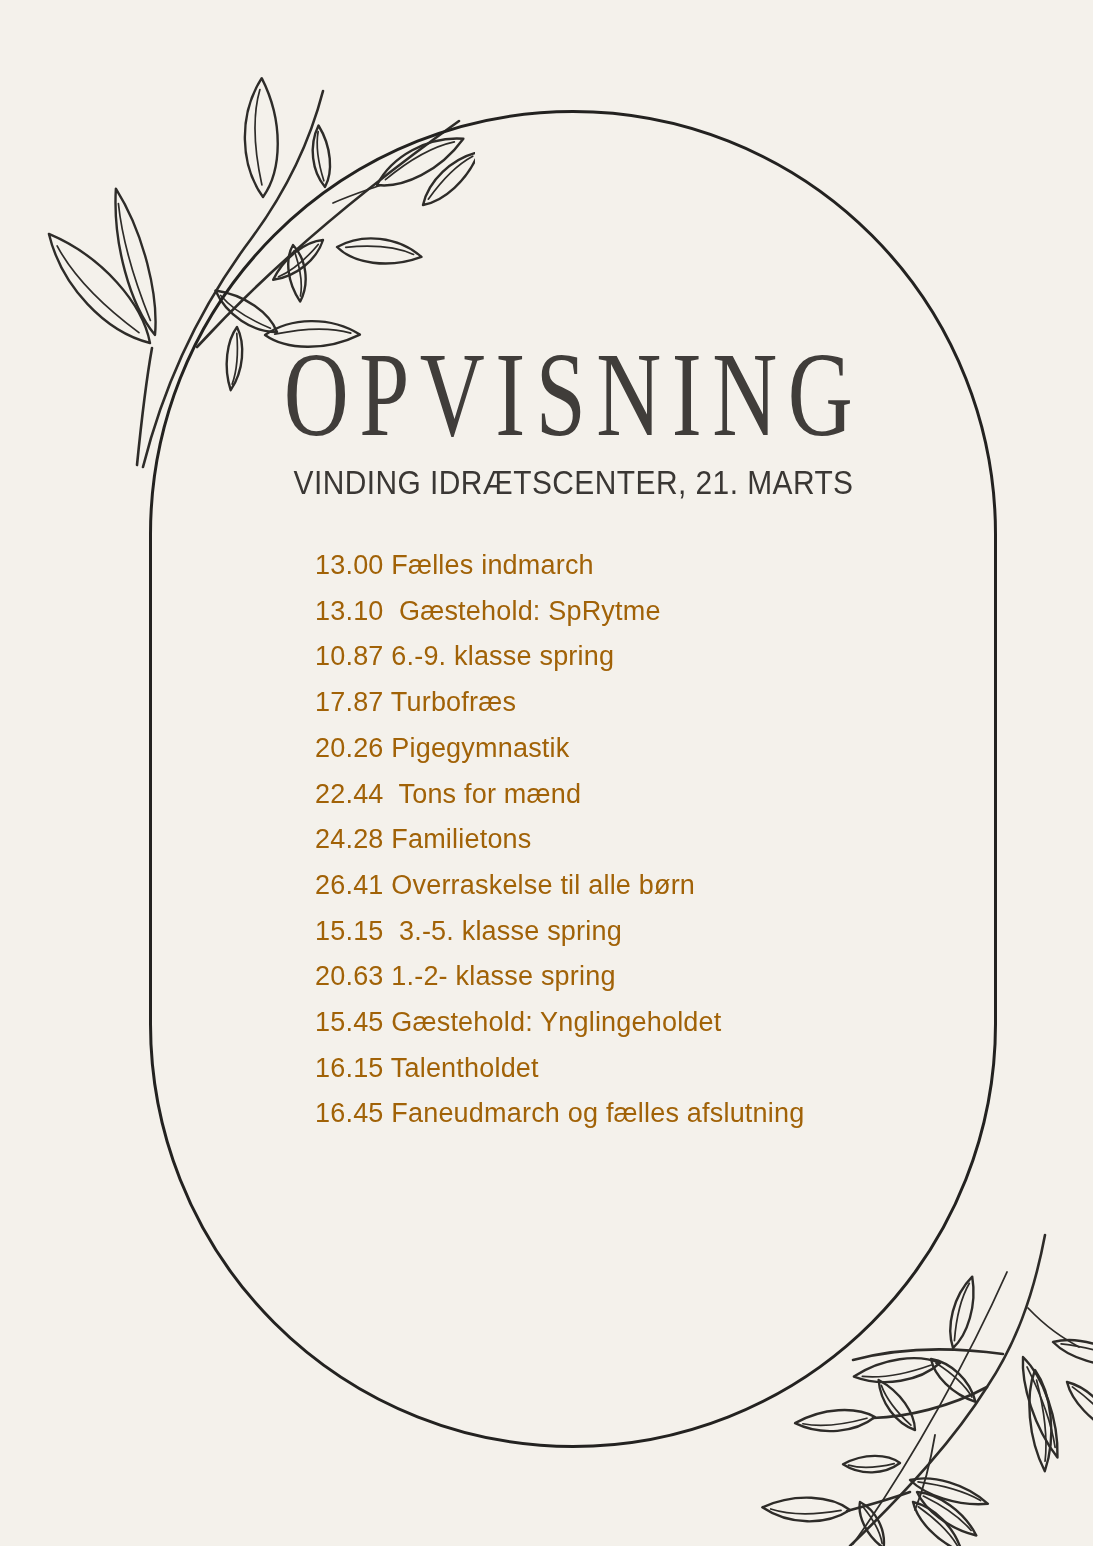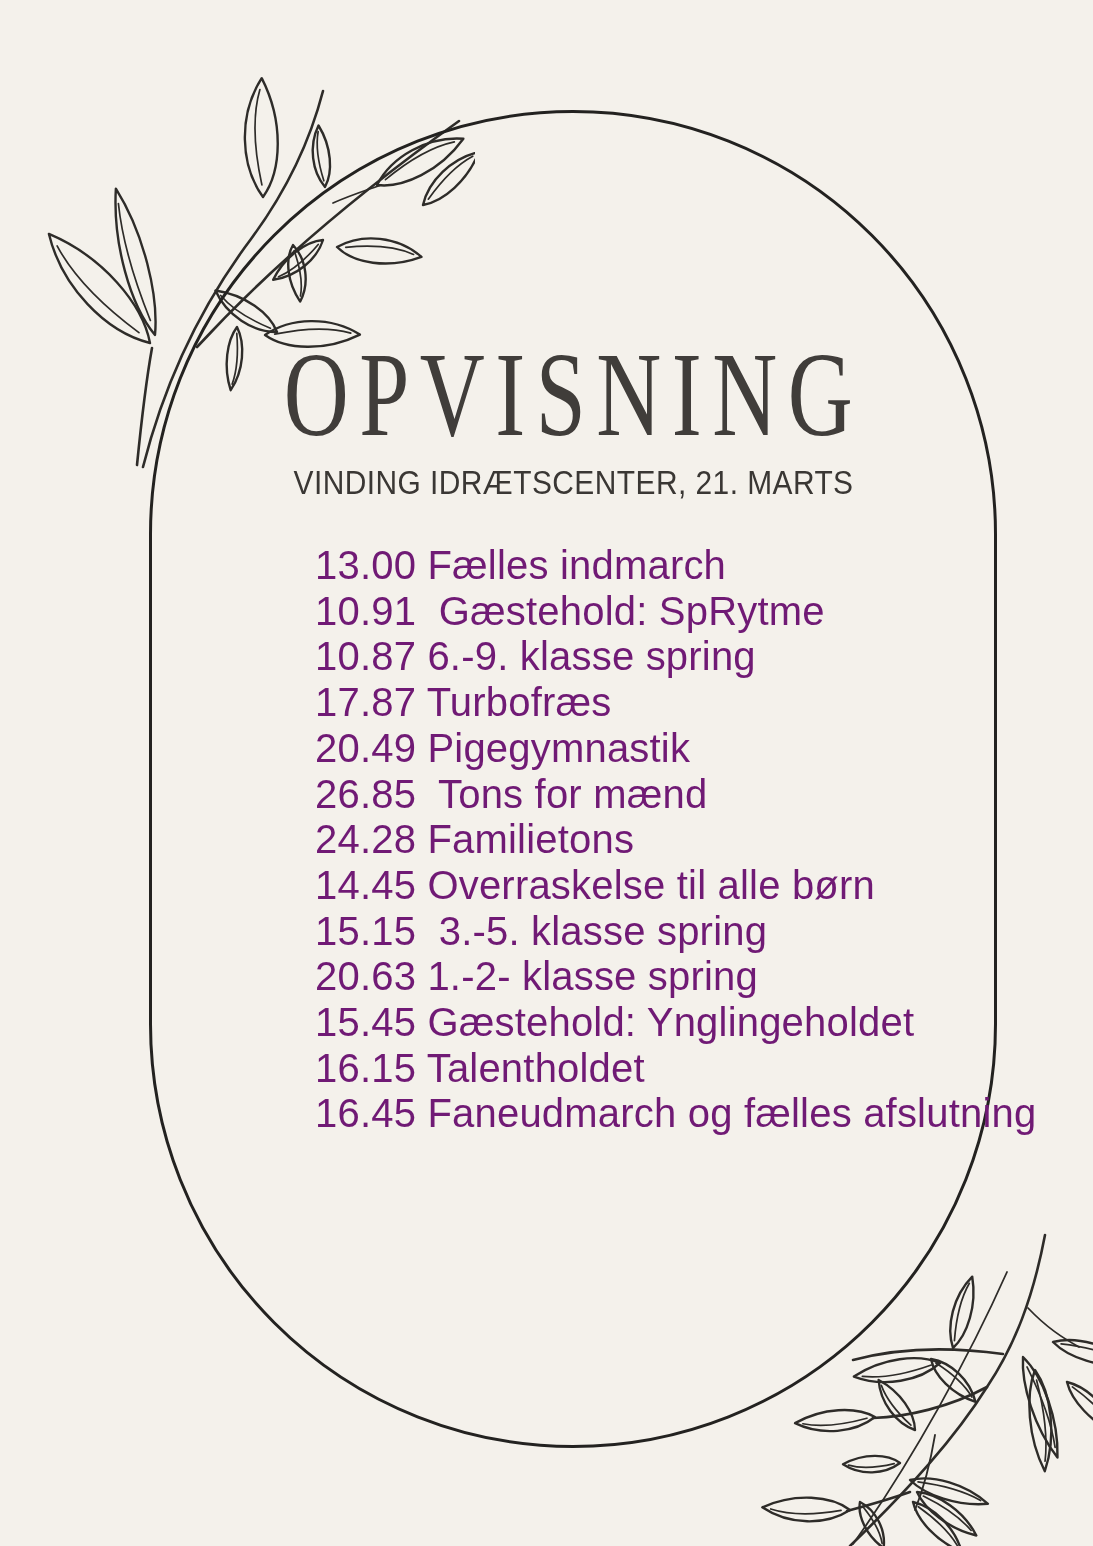--- a/index.html
+++ b/index.html
@@ -52,24 +52,24 @@
     letter-spacing: 0.5px;
     color: #3a3734;
     transform: scaleX(0.88);
     transform-origin: 50% 50%;
     white-space: nowrap;
   }
   .schedule {
     position: absolute;
     left: 315px;
     top: 543px;
-    font-size: 40px;
+    font-size: 27px;
     line-height: 45.7px;
     letter-spacing: 0.2px;
-    color: #701a75;
+    color: #a16207;
   }
   .schedule .row {
     white-space: pre;
   }
   .branch {
     position: absolute;
   }
   .branch.tl { left: 25px;  top: 35px;   width: 450px; height: 560px; }
   .branch.br { left: 735px; top: 1180px; width: 358px; height: 366px; }
   .stem {
@@ -161,27 +161,27 @@
     <use href="#leafB" transform="translate(332,202) rotate(58) scale(0.7,0.5)"></use>
   </svg>
 
   <div class="oval"></div>
 
   <div class="title">OPVISNING</div>
   <div class="subtitle">VINDING IDRÆTSCENTER, 21. MARTS</div>
 
   <div class="schedule">
     <div class="row">13.00 Fælles indmarch</div>
-    <div class="row">10.91  Gæstehold: SpRytme</div>
+    <div class="row">13.10  Gæstehold: SpRytme</div>
     <div class="row">10.87 6.-9. klasse spring</div>
     <div class="row">17.87 Turbofræs</div>
-    <div class="row">20.49 Pigegymnastik</div>
-    <div class="row">26.85  Tons for mænd</div>
+    <div class="row">20.26 Pigegymnastik</div>
+    <div class="row">22.44  Tons for mænd</div>
     <div class="row">24.28 Familietons</div>
-    <div class="row">14.45 Overraskelse til alle børn</div>
+    <div class="row">26.41 Overraskelse til alle børn</div>
     <div class="row">15.15  3.-5. klasse spring</div>
     <div class="row">20.63 1.-2- klasse spring</div>
     <div class="row">15.45 Gæstehold: Ynglingeholdet</div>
     <div class="row">16.15 Talentholdet</div>
     <div class="row">16.45 Faneudmarch og fælles afslutning</div>
   </div>
 
 </div>
 
 </body></html>

